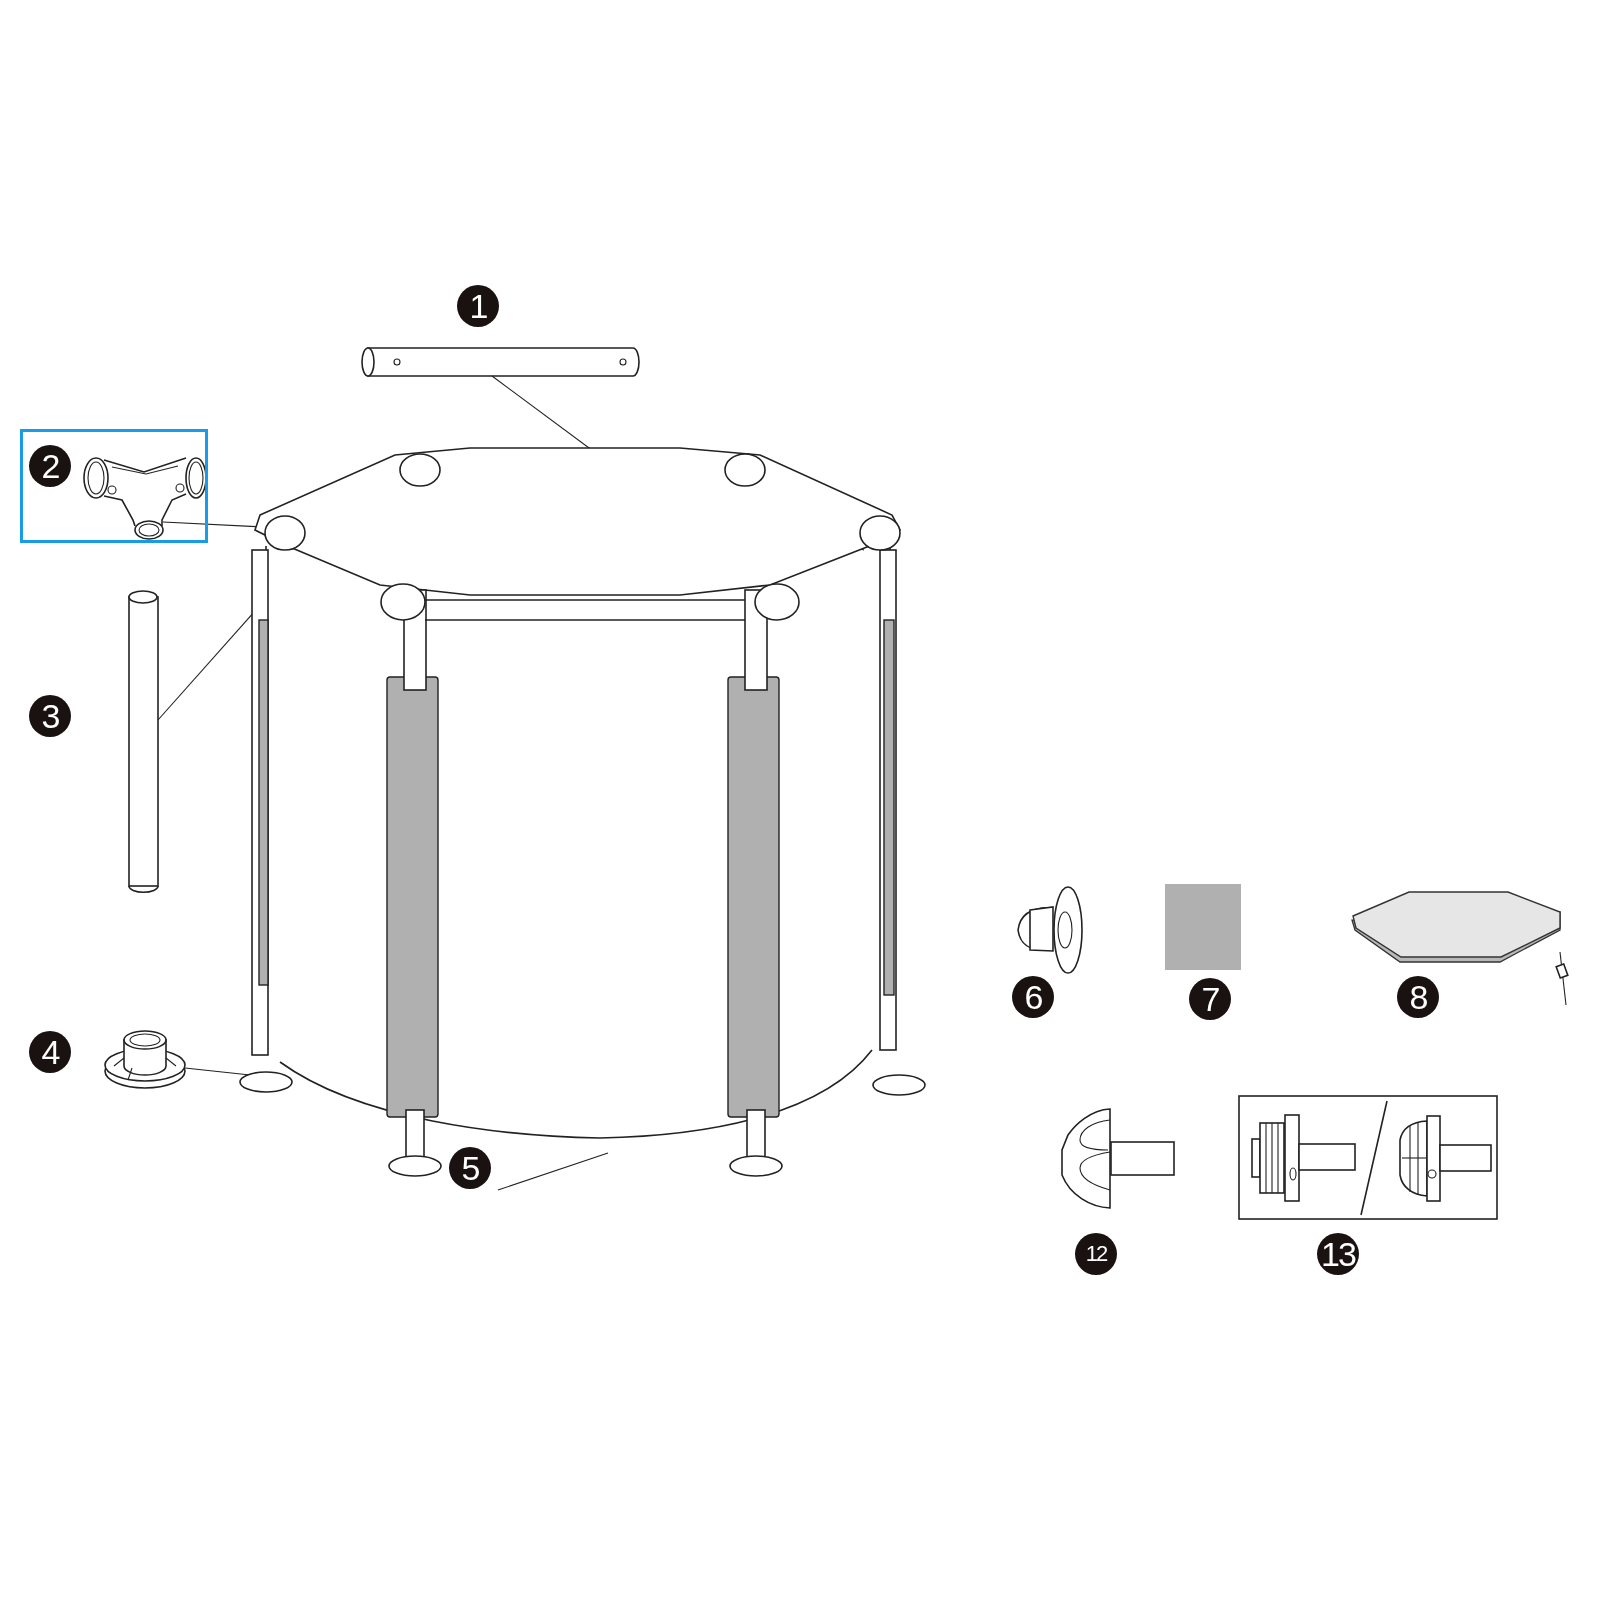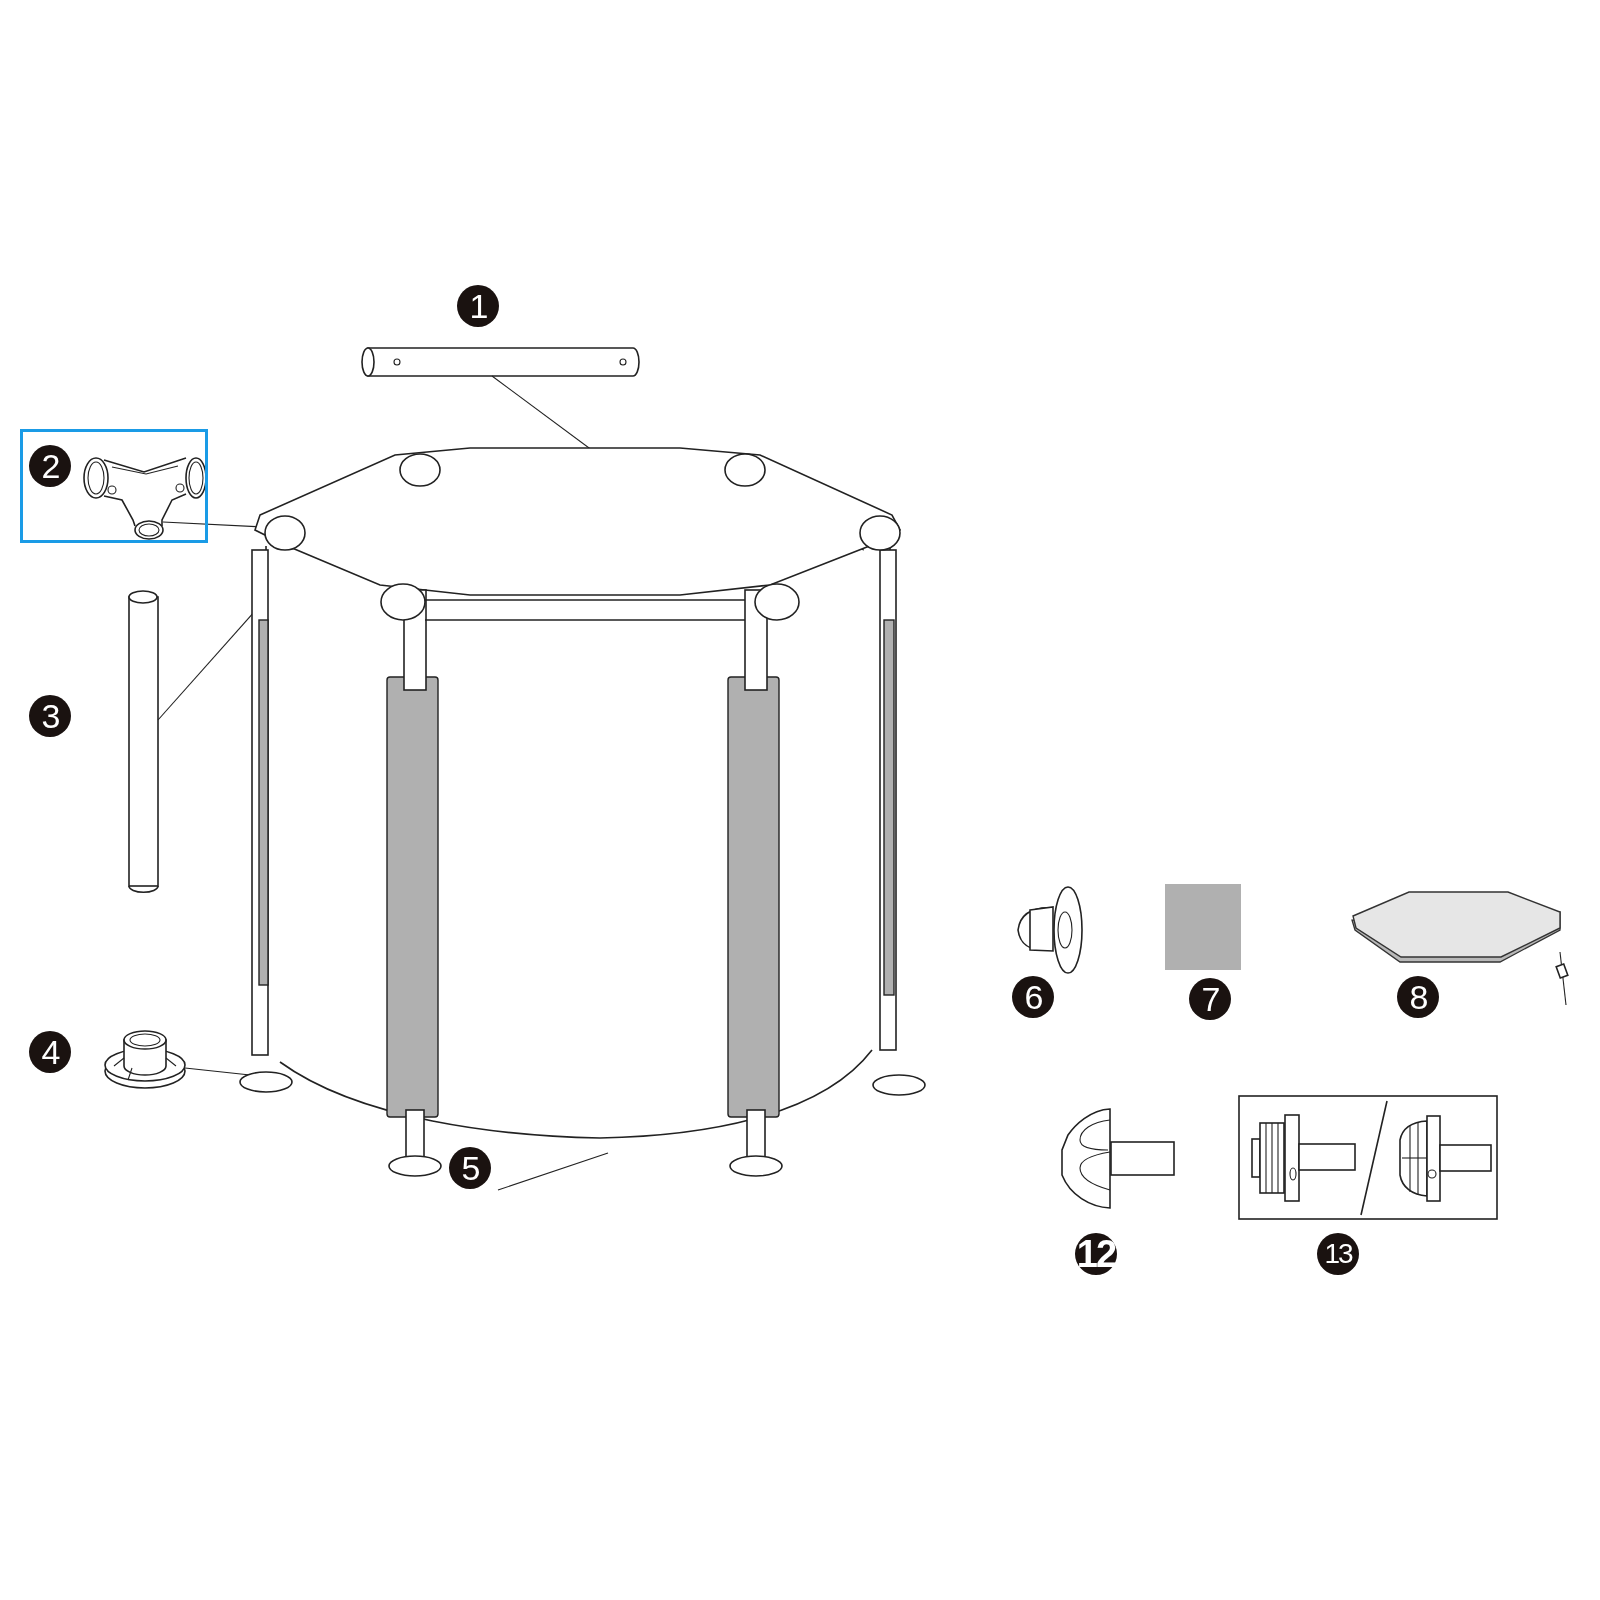--- a/index.html
+++ b/index.html
@@ -151,14 +151,14 @@
 <div class="highlight-box" style="left:20px; top:429px; width:188px; height:114px;"></div>
 
 <div class="badge" style="left:478px; top:306px;">1</div>
 <div class="badge" style="left:50px; top:466px;">2</div>
 <div class="badge" style="left:50px; top:716px;">3</div>
 <div class="badge" style="left:50px; top:1052px;">4</div>
 <div class="badge" style="left:470px; top:1168px;">5</div>
 <div class="badge" style="left:1033px; top:997px;">6</div>
 <div class="badge" style="left:1210px; top:999px;">7</div>
 <div class="badge" style="left:1418px; top:997px;">8</div>
-<div class="badge" style="left:1096px; top:1254px; font-size:38px;font-weight:bold;">12</div>
-<div class="badge" style="left:1338px; top:1254px; font-size:28px;">13</div>
+<div class="badge" style="left:1096px; top:1254px; font-size:22px;">12</div>
+<div class="badge" style="left:1338px; top:1254px; font-size:34px;">13</div>
 
 </body></html>

